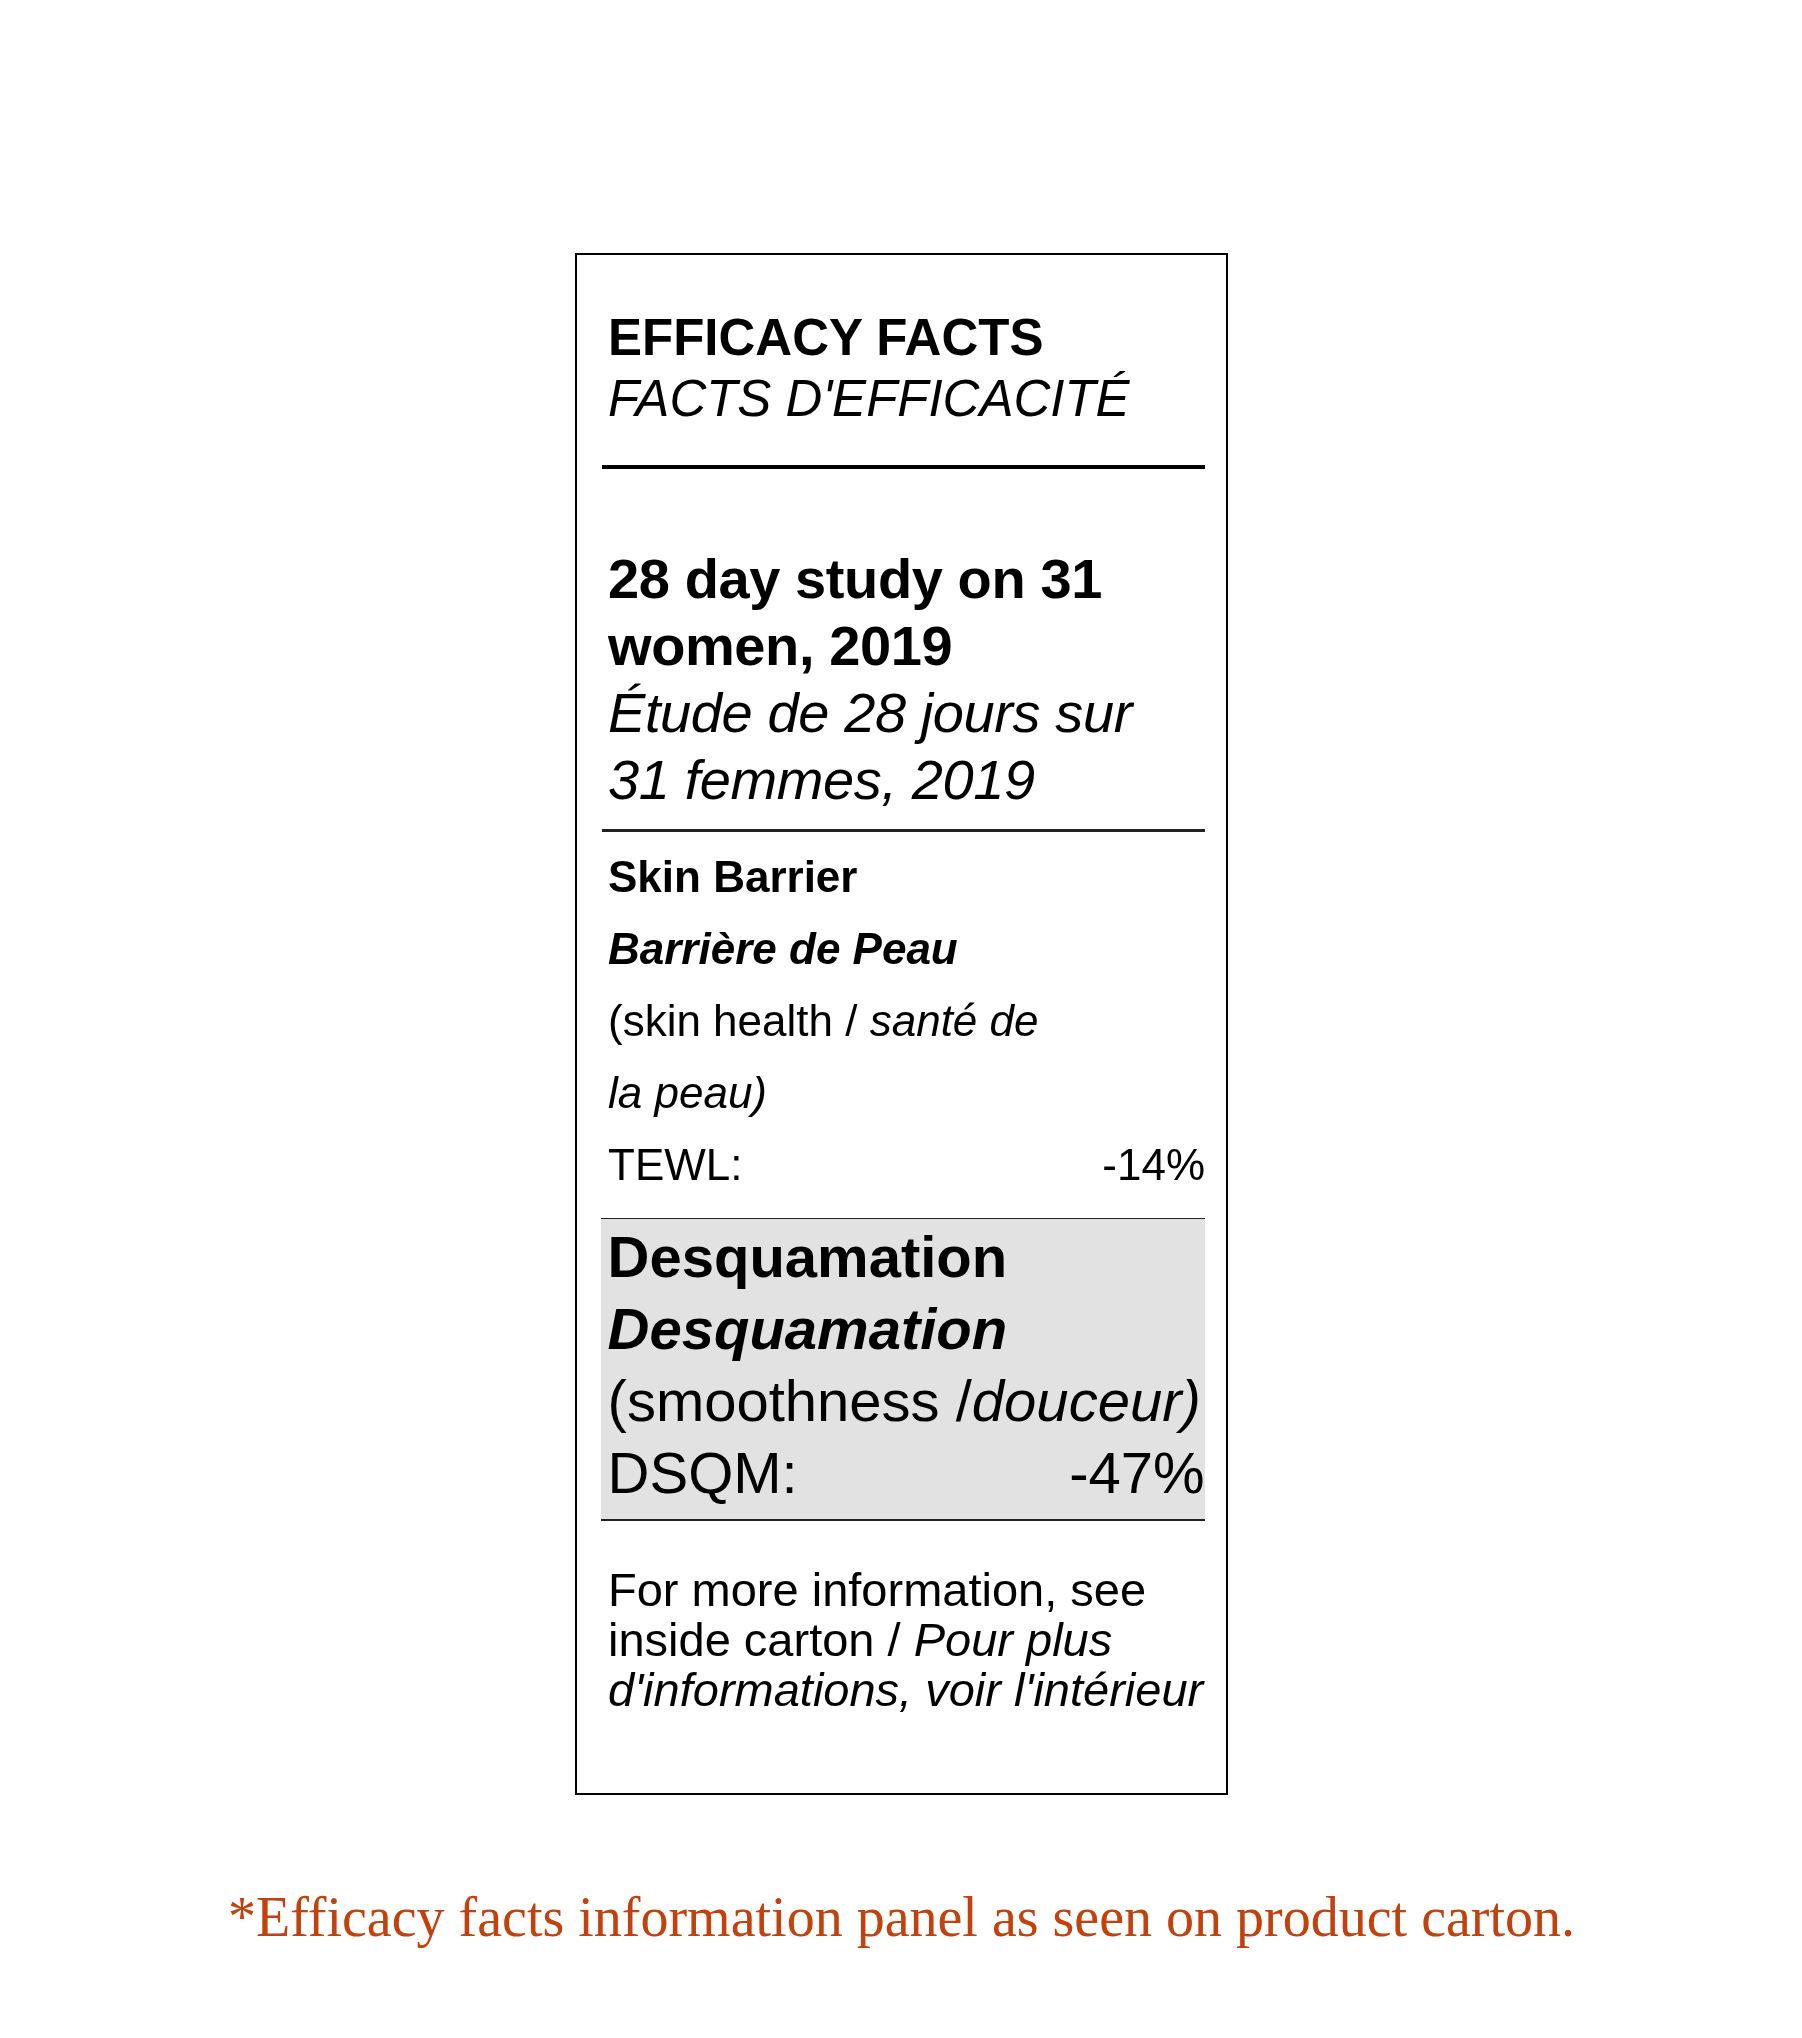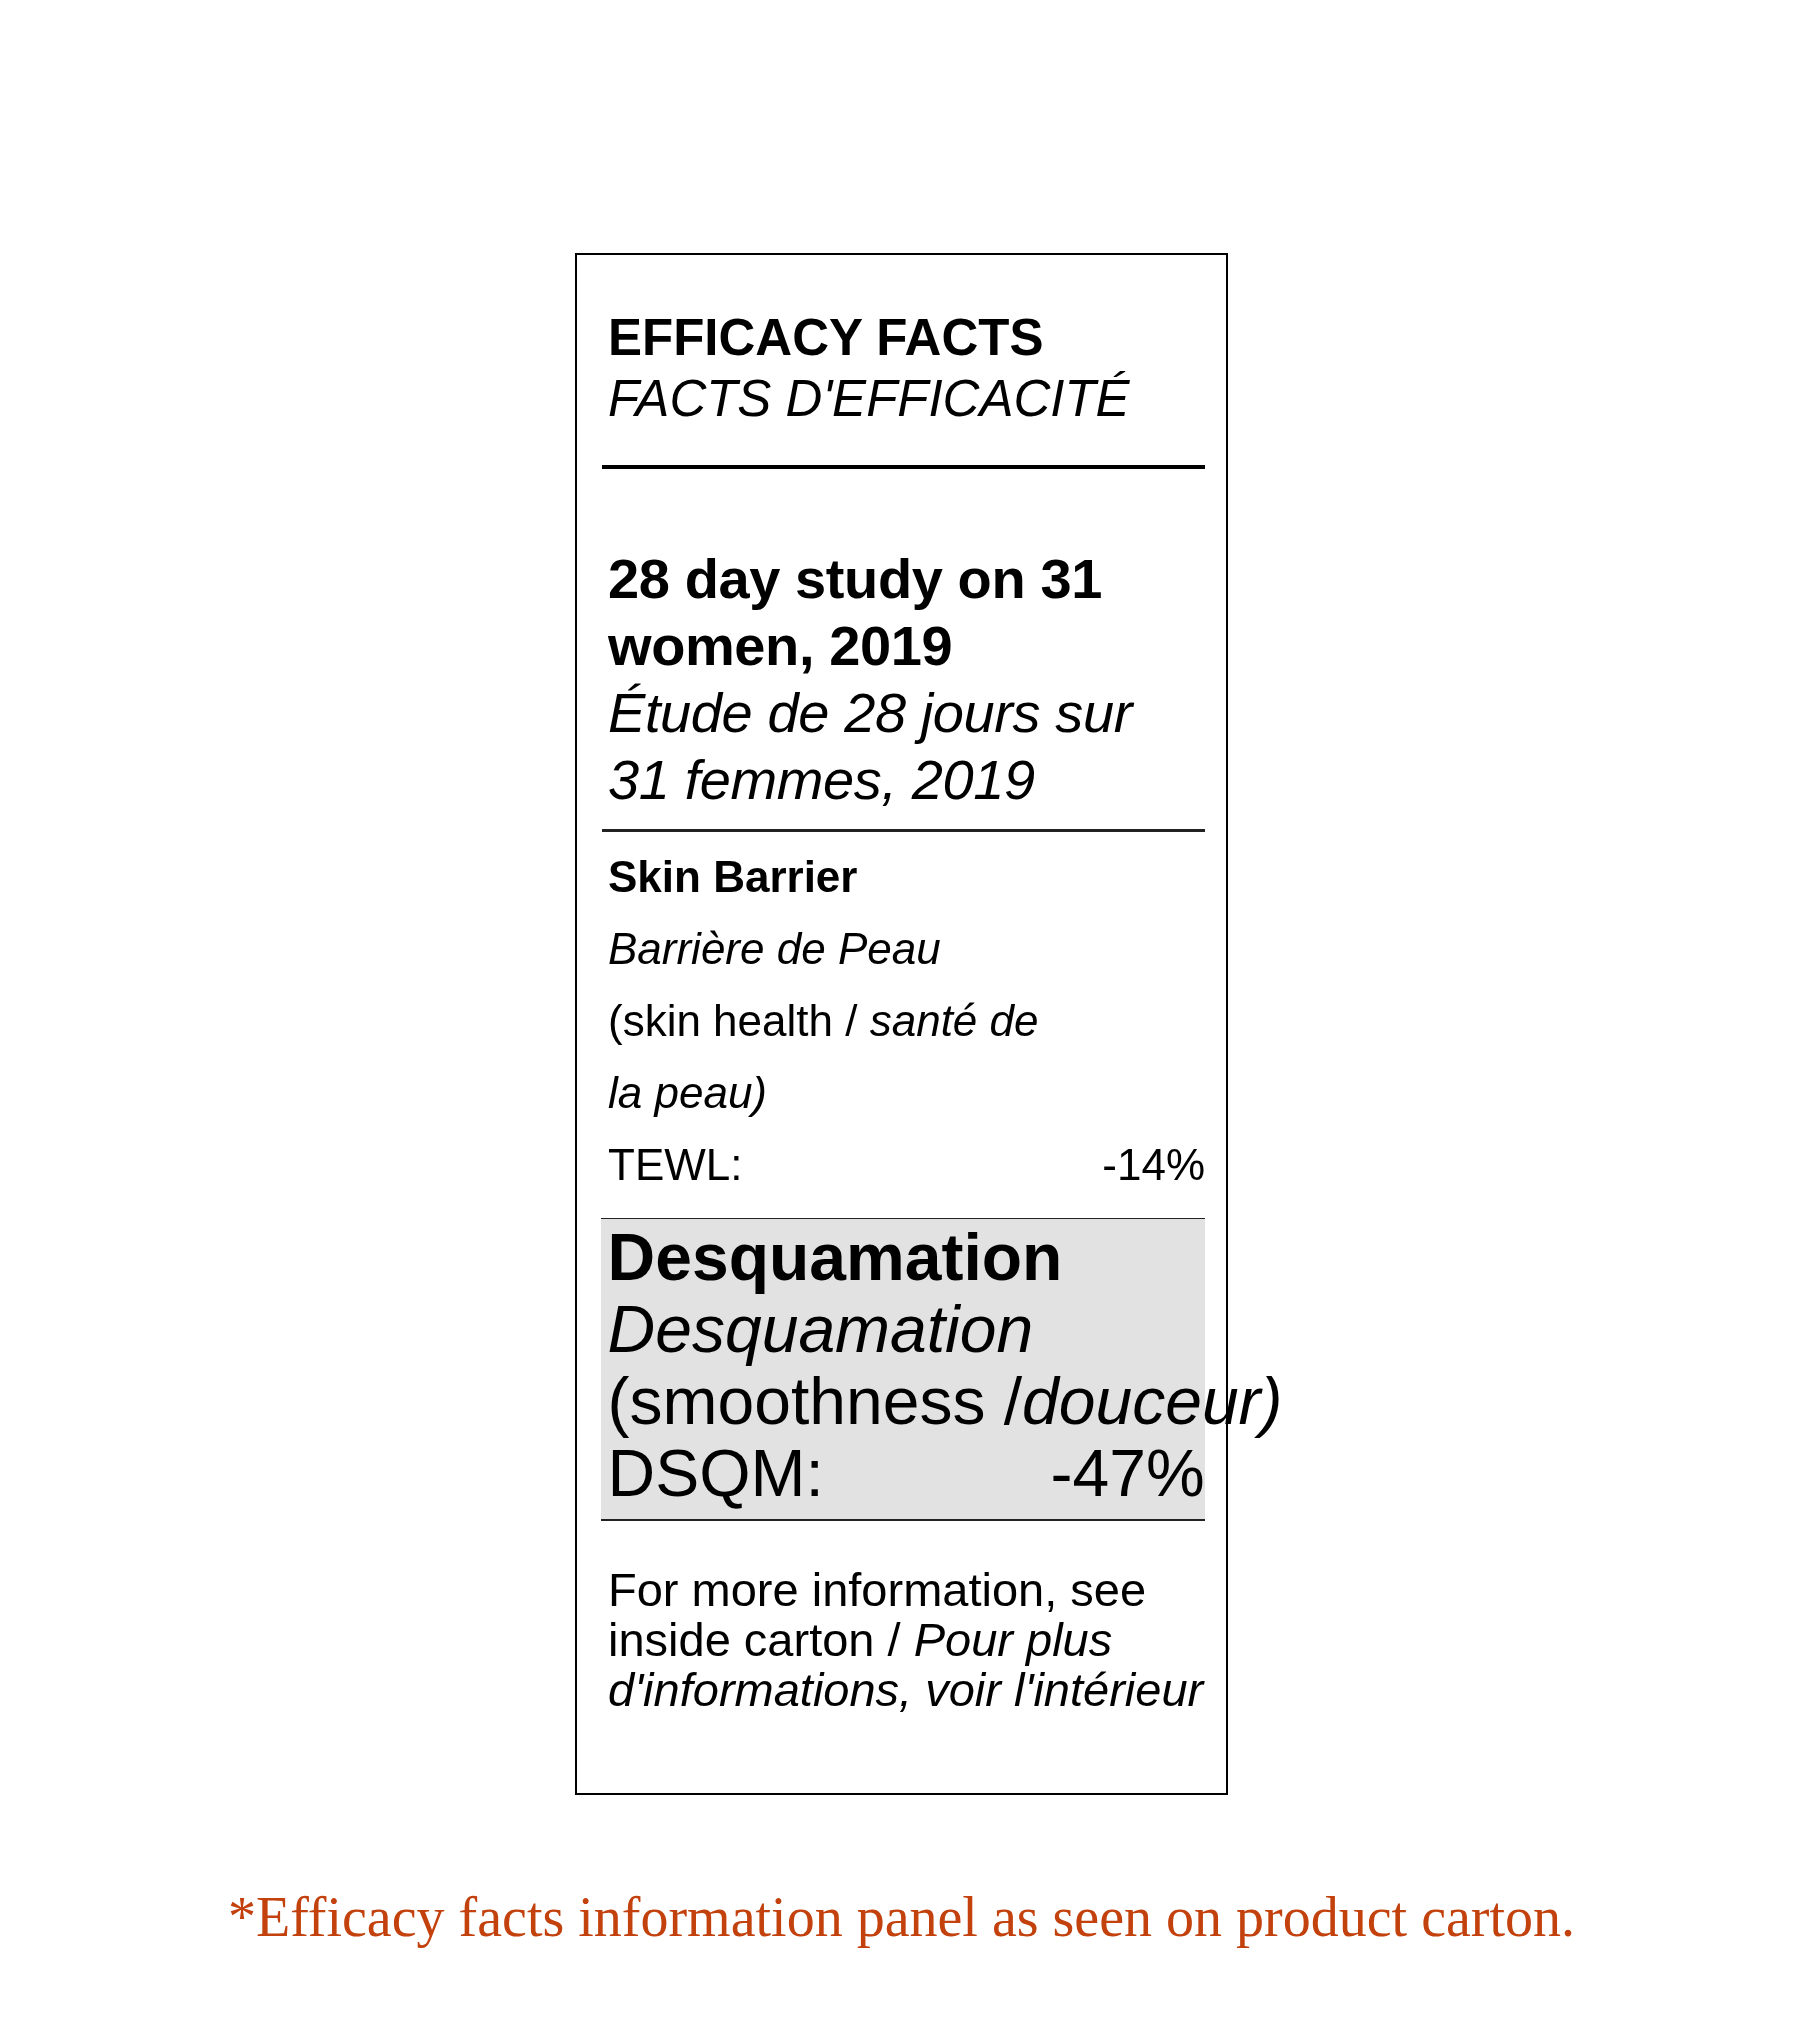--- a/index.html
+++ b/index.html
@@ -16,42 +16,42 @@
     left:575px;top:253px;
     width:653px;height:1542px;
     box-sizing:border-box;
     border:2.6px solid #000;
     background:#fff;
   }
   .block{position:absolute;left:31px;width:597px;}
   .line{white-space:nowrap;}
   .b{font-weight:bold;}
   .i{font-style:italic;}
-  .bi{font-weight:normal;font-style:italic;}
+  .bi{font-weight:bold;font-style:italic;}
   .row{display:flex;justify-content:space-between;}
 
   .title-block{top:52px;font-size:51px;line-height:61px;}
   .rule{position:absolute;left:25px;width:603px;background:#000;}
   .rule-thick{top:210px;height:4.4px;}
   .rule-thin{top:574px;height:2.6px;background:#222;}
 
   .study-block{top:251px;font-size:56px;line-height:67px;letter-spacing:-0.4px;margin-top:39px;}
   .skin-block{top:586px;font-size:44px;line-height:72px;}
 
   .highlight{
     position:absolute;
     left:23.6px;top:963px;
     width:604px;
     box-sizing:border-box;
     background:#e2e2e2;
     border-top:1.7px solid #222;
     border-bottom:2.6px solid #222;
     padding:1.7px 0 10.5px 7px;
   }
-  .highlight .inner{font-size:66px;line-height:72px;width:597px;}
+  .highlight .inner{font-size:58px;line-height:72px;width:597px;}
 
   .footer-block{top:1310px;font-size:47px;line-height:50px;}
 
   .caption{
     position:absolute;
     left:0;top:1885px;
     width:1803px;
     text-align:center;
     font-family:"Liberation Serif","DejaVu Serif",serif;
     font-size:56px;

